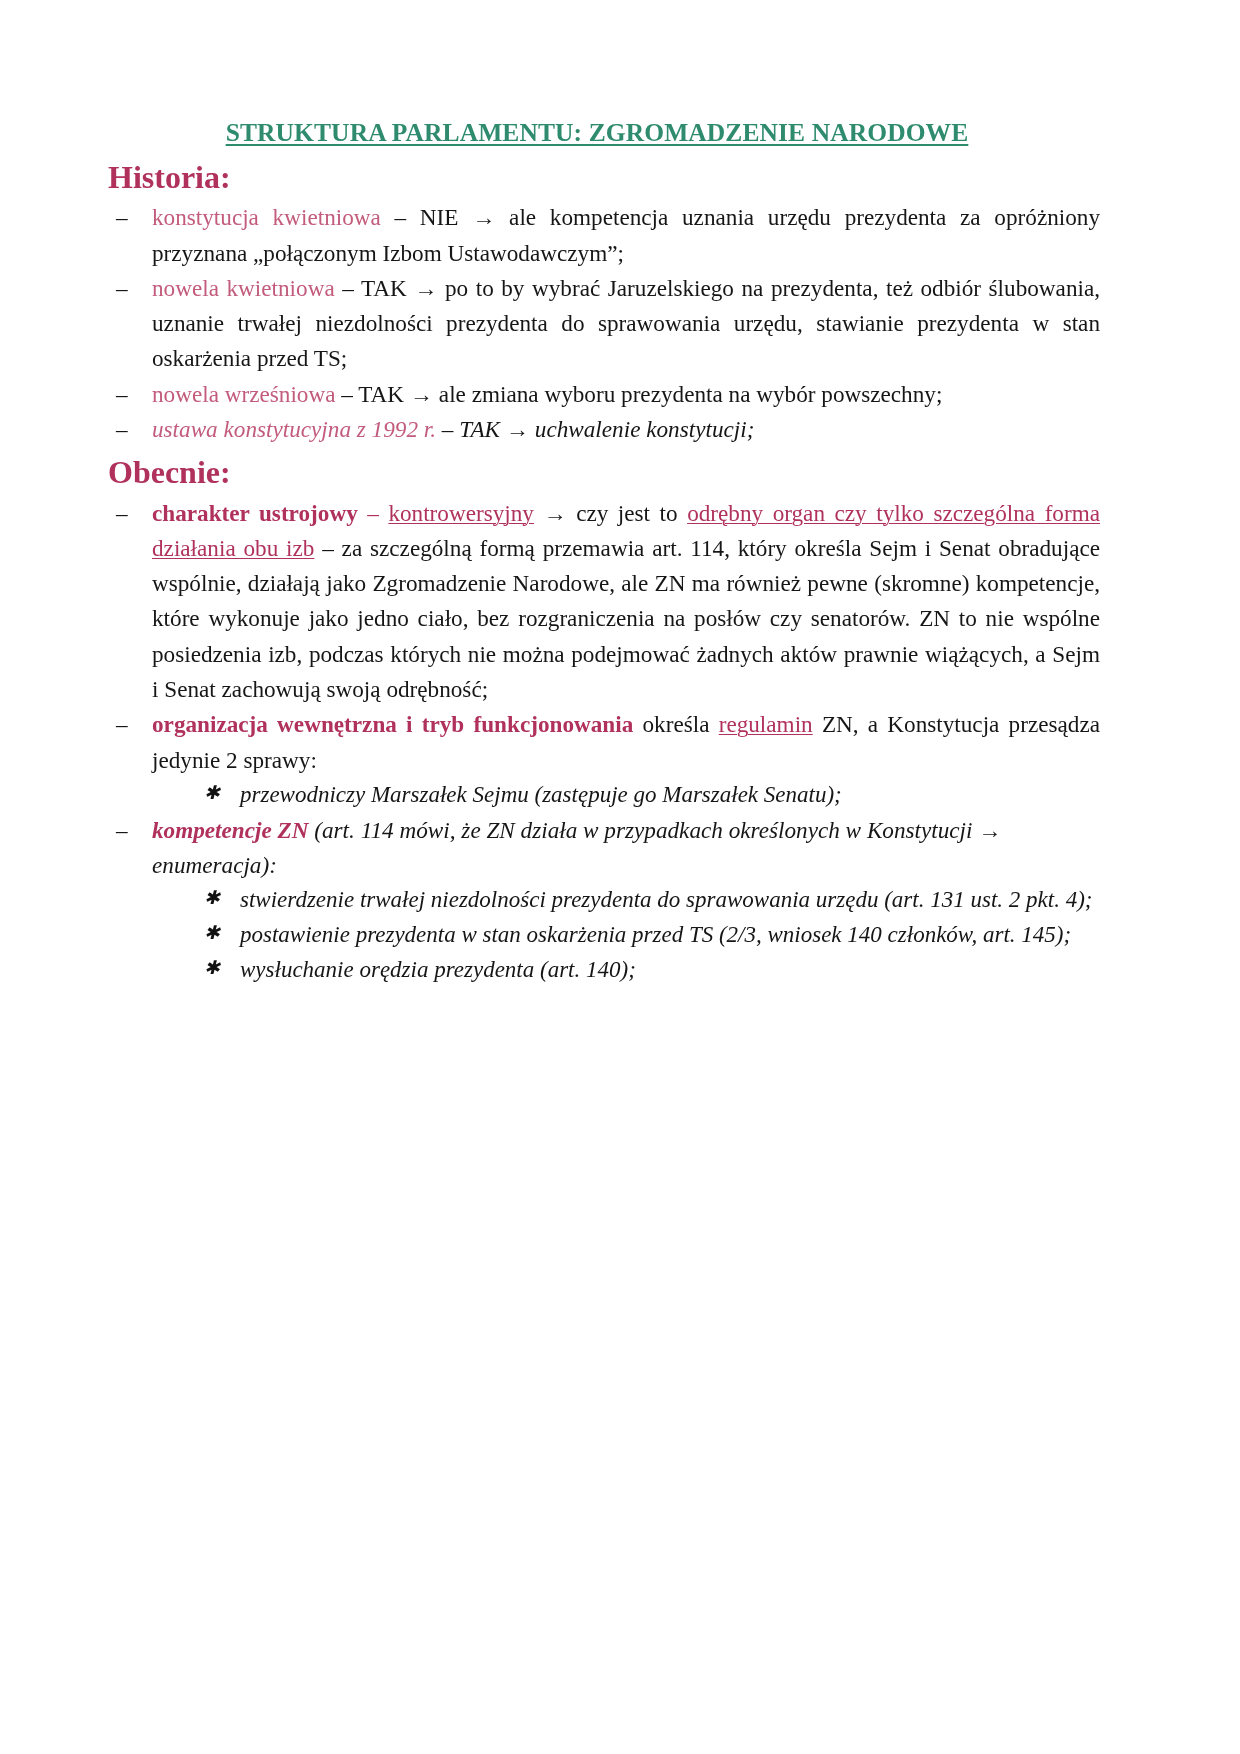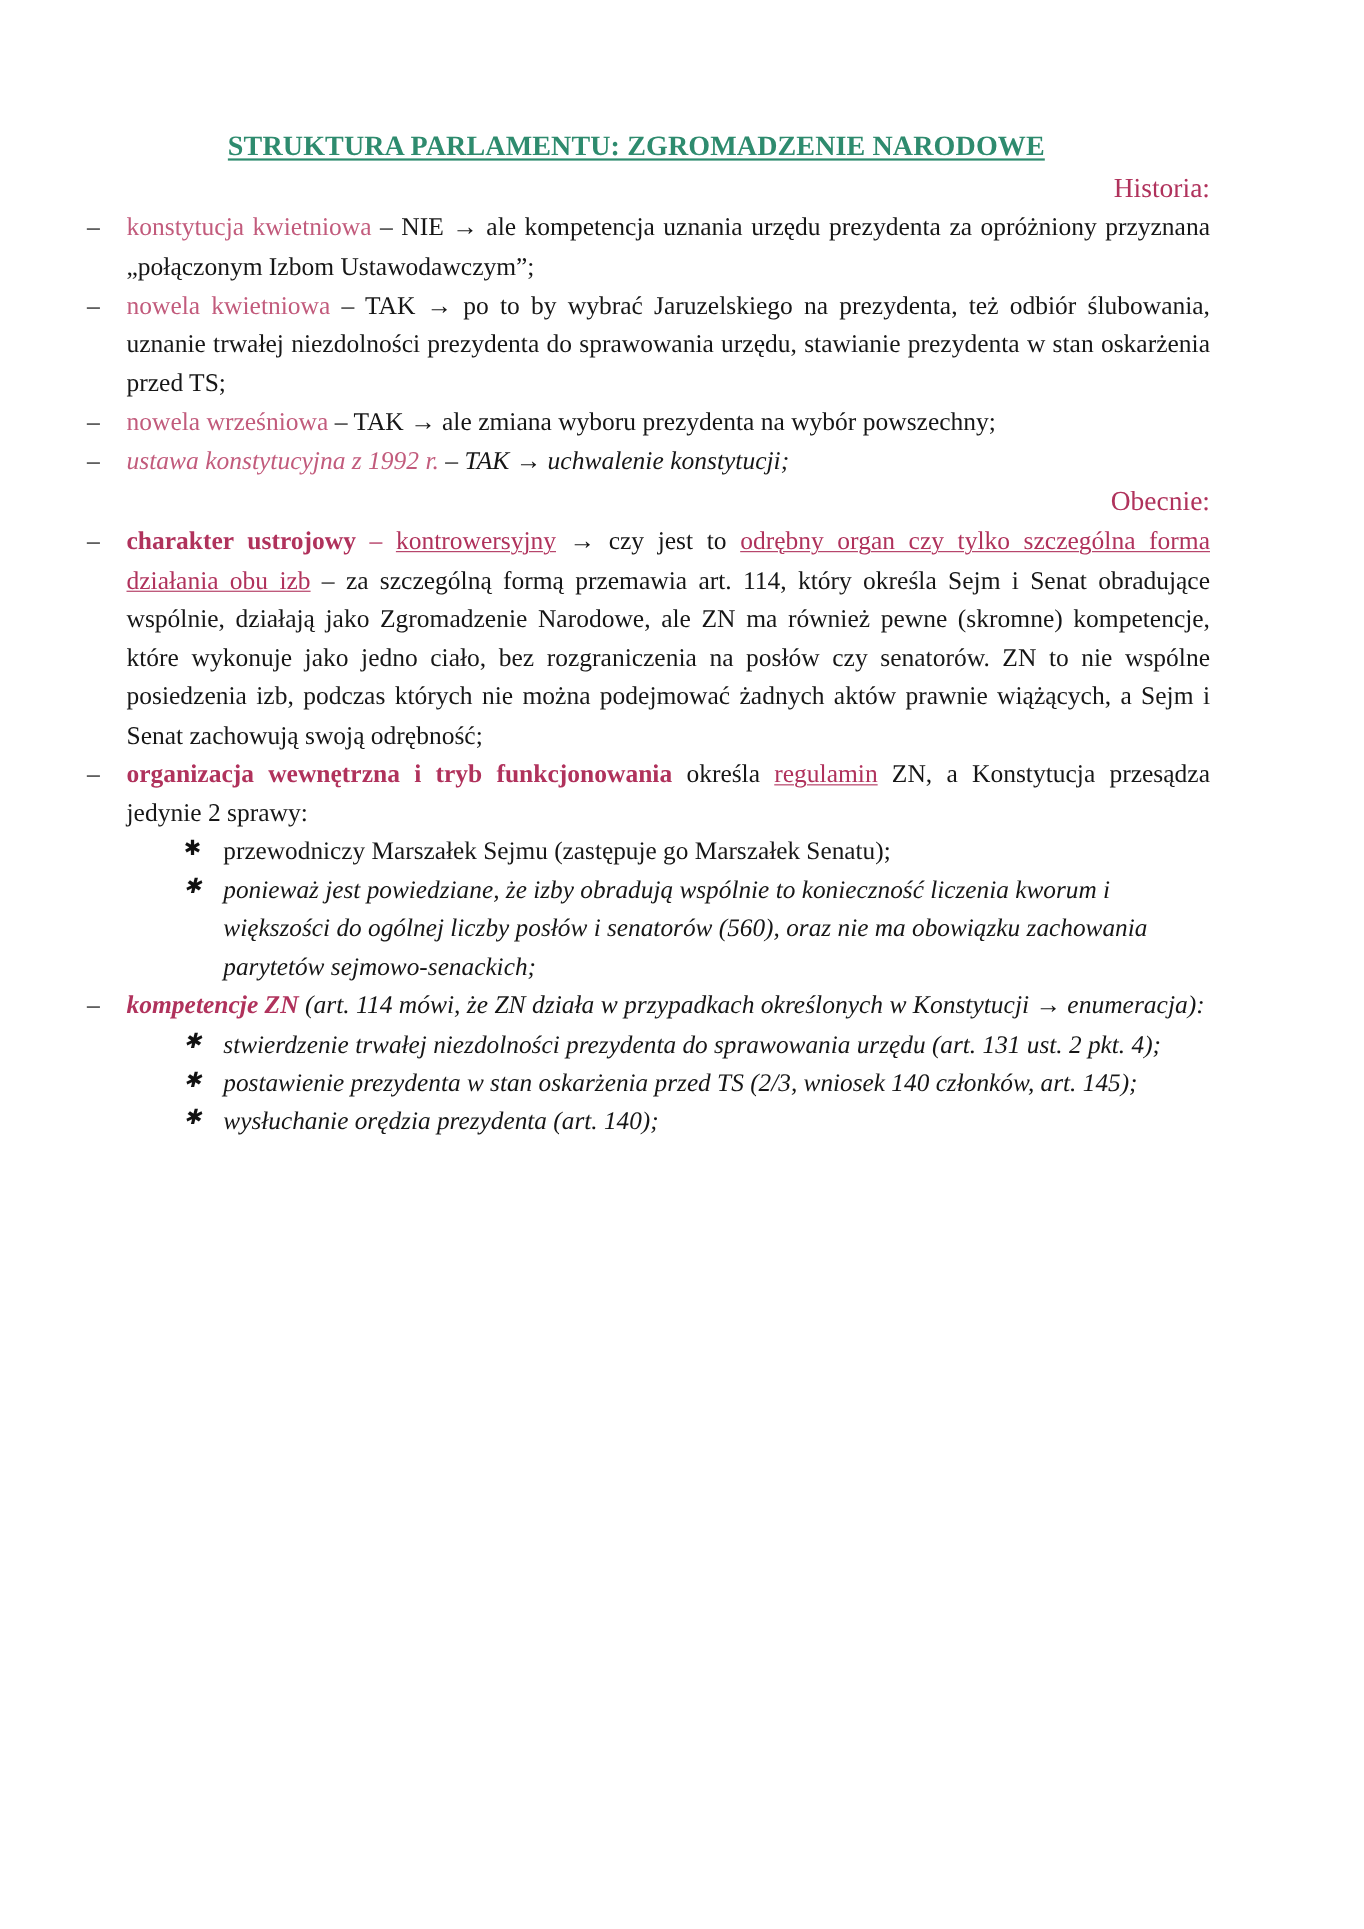--- a/index.html
+++ b/index.html
@@ -14,45 +14,44 @@
     font-family: "Liberation Serif", "DejaVu Serif", serif;
     color: #1a1a1a;
     -webkit-font-smoothing: antialiased;
   }
 
   .page {
     position: relative;
     width: 1240px;
     height: 1754px;
     box-sizing: border-box;
-    padding: 118px 140px 0 71px;
+    padding: 118px 140px 0 108px;
   }
 
   
   .doc-title {
     margin: 0 0 6px 0;
     text-align: center;
     font-size: 25.5px;
     font-weight: 700;
     letter-spacing: .1px;
     color: #2e8b6e;
     text-decoration: underline;
     text-underline-offset: 3px;
     text-decoration-thickness: 1.5px;
     padding-right: 14px;
   }
 
   
   .section-head {
-    font-size: 25px;
-    font-weight: 400;
+    font-size: 32px;
+    font-weight: 700;
     color: #b0325c;
     line-height: 1.45;
     margin: 2px 0 0 0;
-    text-align: right;
   }
 
   
   ul.dash-list {
     list-style: none;
     margin: 0;
     padding: 0;
   }
   ul.dash-list > li {
     position: relative;
@@ -140,23 +139,20 @@
       <span class="term-bold">charakter ustrojowy</span><span class="term-plain"> – </span><span class="u-term">kontrowersyjny</span><span> → czy jest to </span><span class="u-term">odrębny organ czy tylko szczególna forma działania obu izb</span><span> – za szczególną formą przemawia art. 114, który określa Sejm i Senat obradujące wspólnie, działają jako Zgromadzenie Narodowe, ale ZN ma również pewne (skromne) kompetencje, które wykonuje jako jedno ciało, bez rozgraniczenia na posłów czy senatorów. ZN to nie wspólne posiedzenia izb, podczas których nie można podejmować żadnych aktów prawnie wiążących, a Sejm i Senat zachowują swoją odrębność;</span>
     </li>
 
     <li>
       <span class="term-bold">organizacja wewnętrzna i tryb funkcjonowania</span><span> określa </span><span class="u-term">regulamin</span><span> ZN, a Konstytucja przesądza jedynie 2 sprawy:</span>
 
       <ul class="star-list">
         <li>
           <span>przewodniczy Marszałek Sejmu (zastępuje go Marszałek Senatu);</span>
         </li>
-        <li>
-          <span>ponieważ jest powiedziane, że izby obradują wspólnie to konieczność liczenia kworum i większości do ogólnej liczby posłów i senatorów (560), oraz nie ma obowiązku zachowania parytetów sejmowo-senackich;</span>
-        </li>
       </ul>
     </li>
 
     <li>
       <span class="term-bold">kompetencje ZN</span><span> (art. 114 mówi, że ZN działa w przypadkach określonych w Konstytucji → enumeracja):</span>
 
       <ul class="star-list">
         <li>
           <span>stwierdzenie trwałej niezdolności prezydenta do sprawowania urzędu (art. 131 ust. 2 pkt. 4);</span>
         </li>

